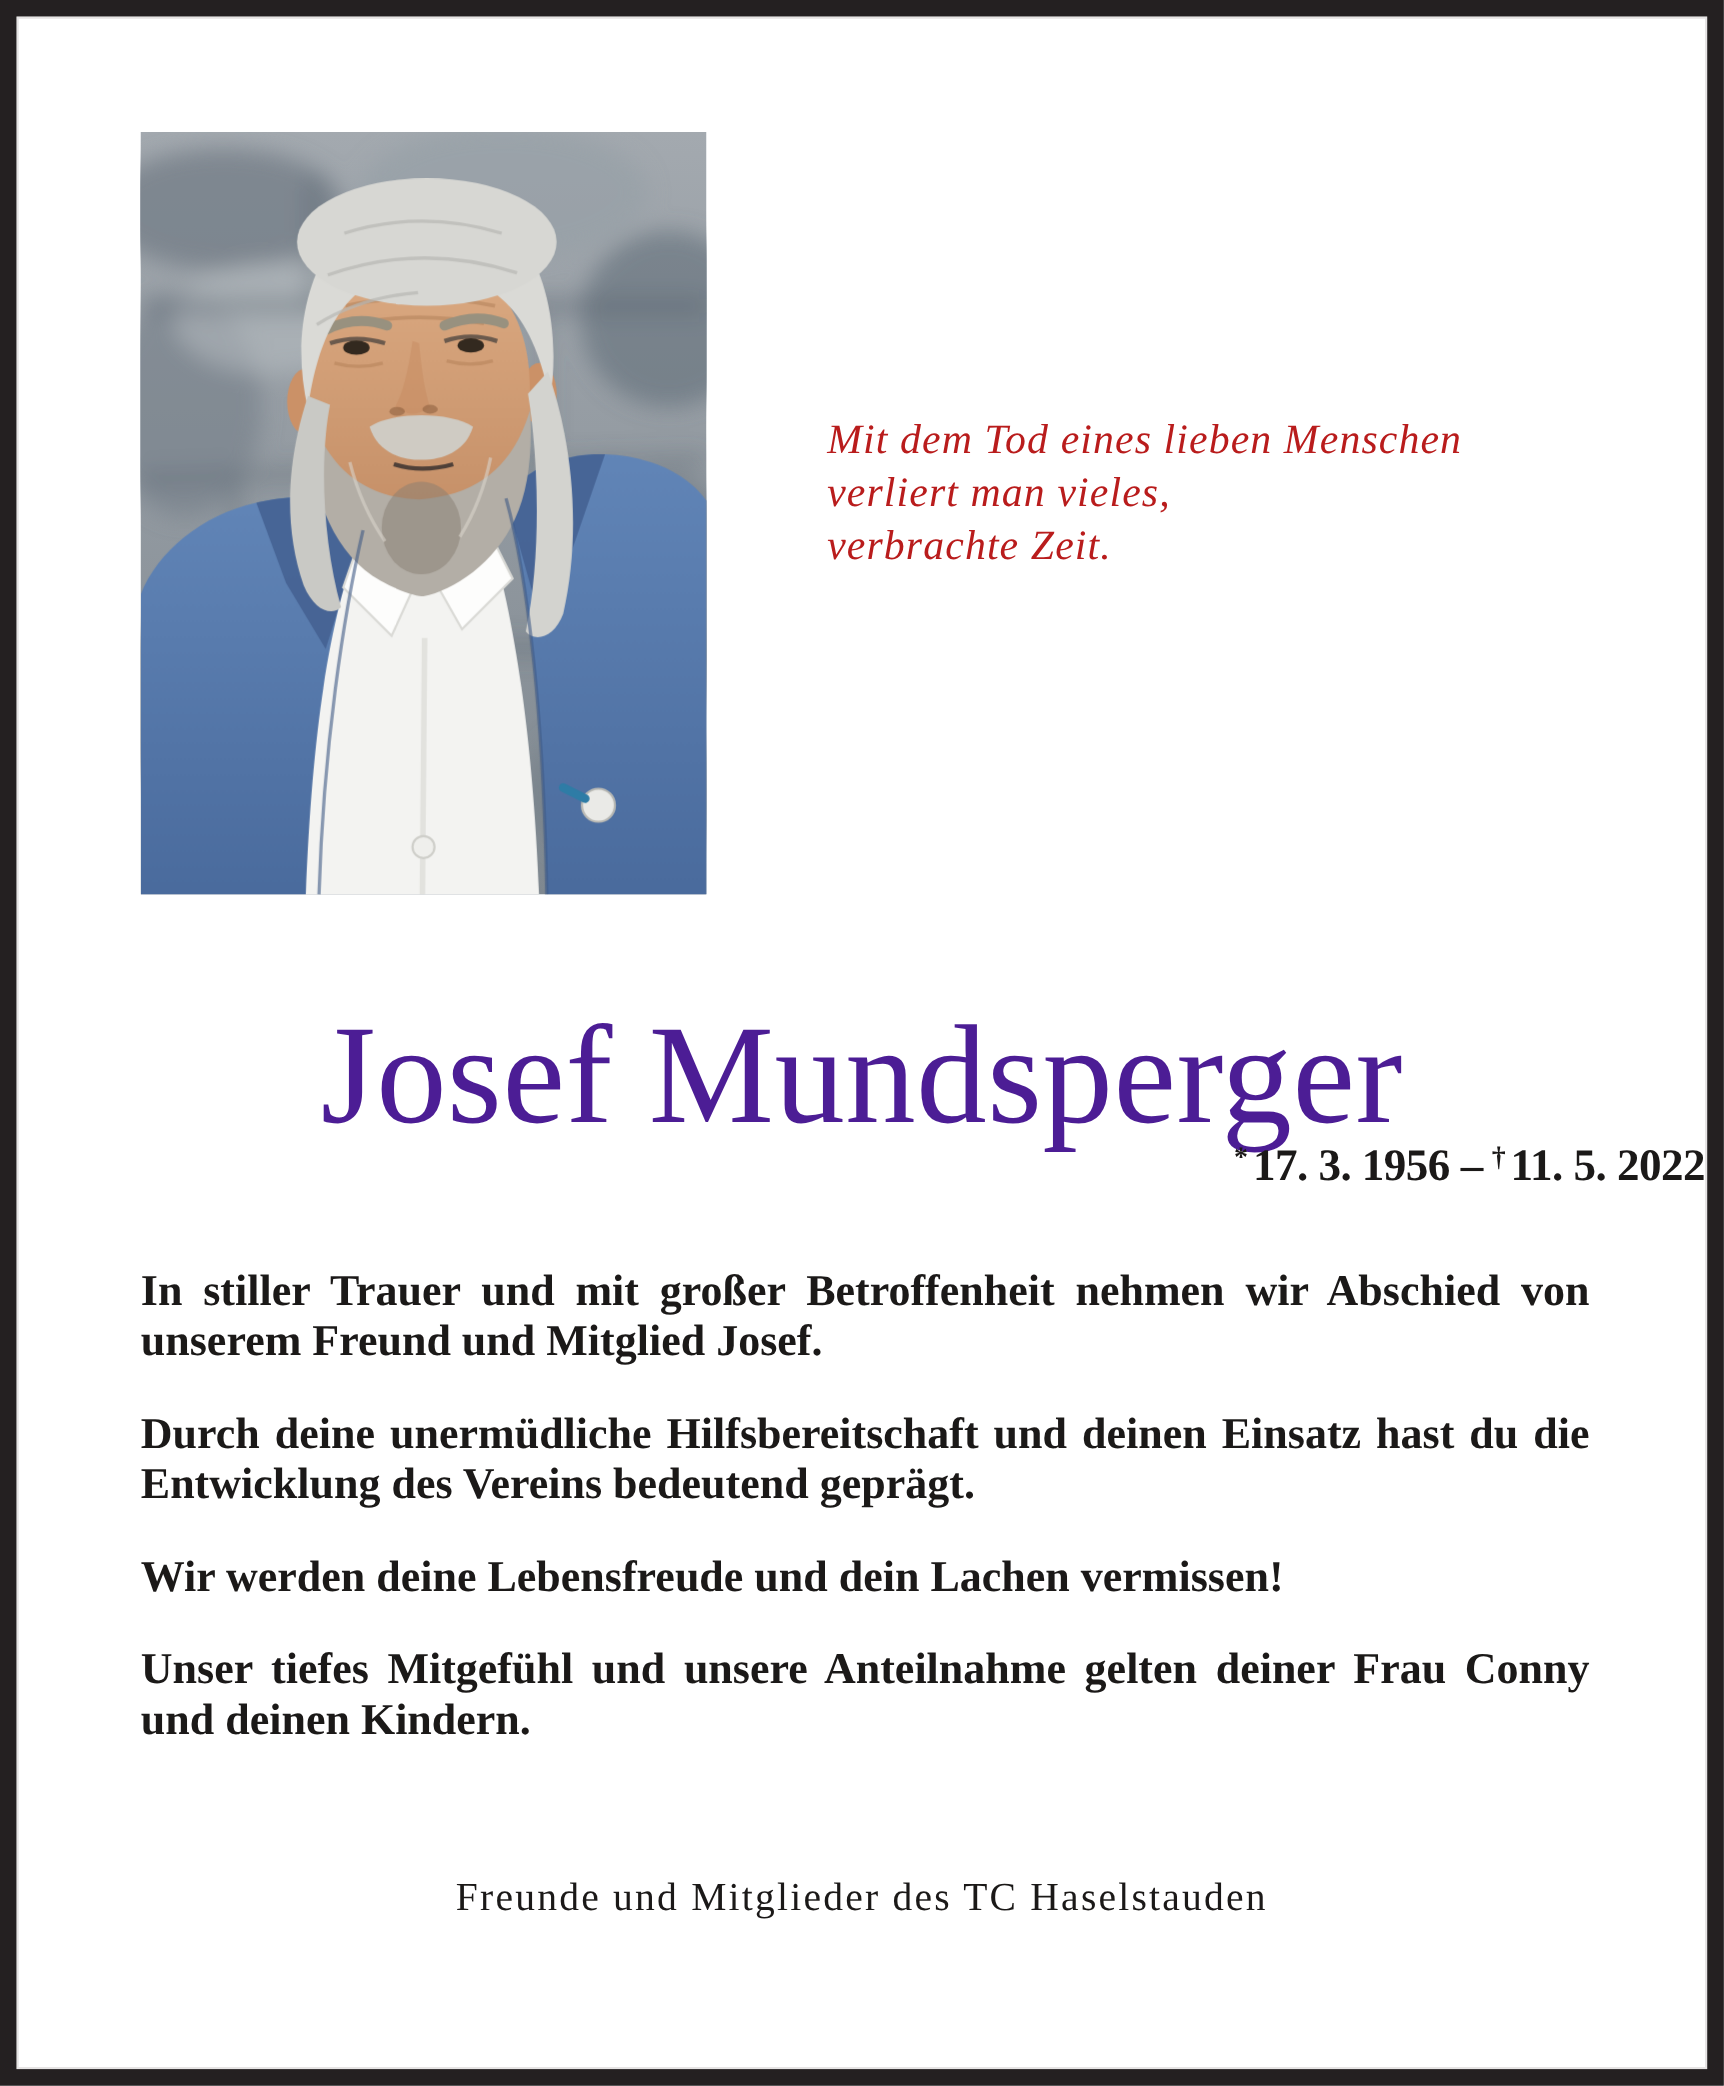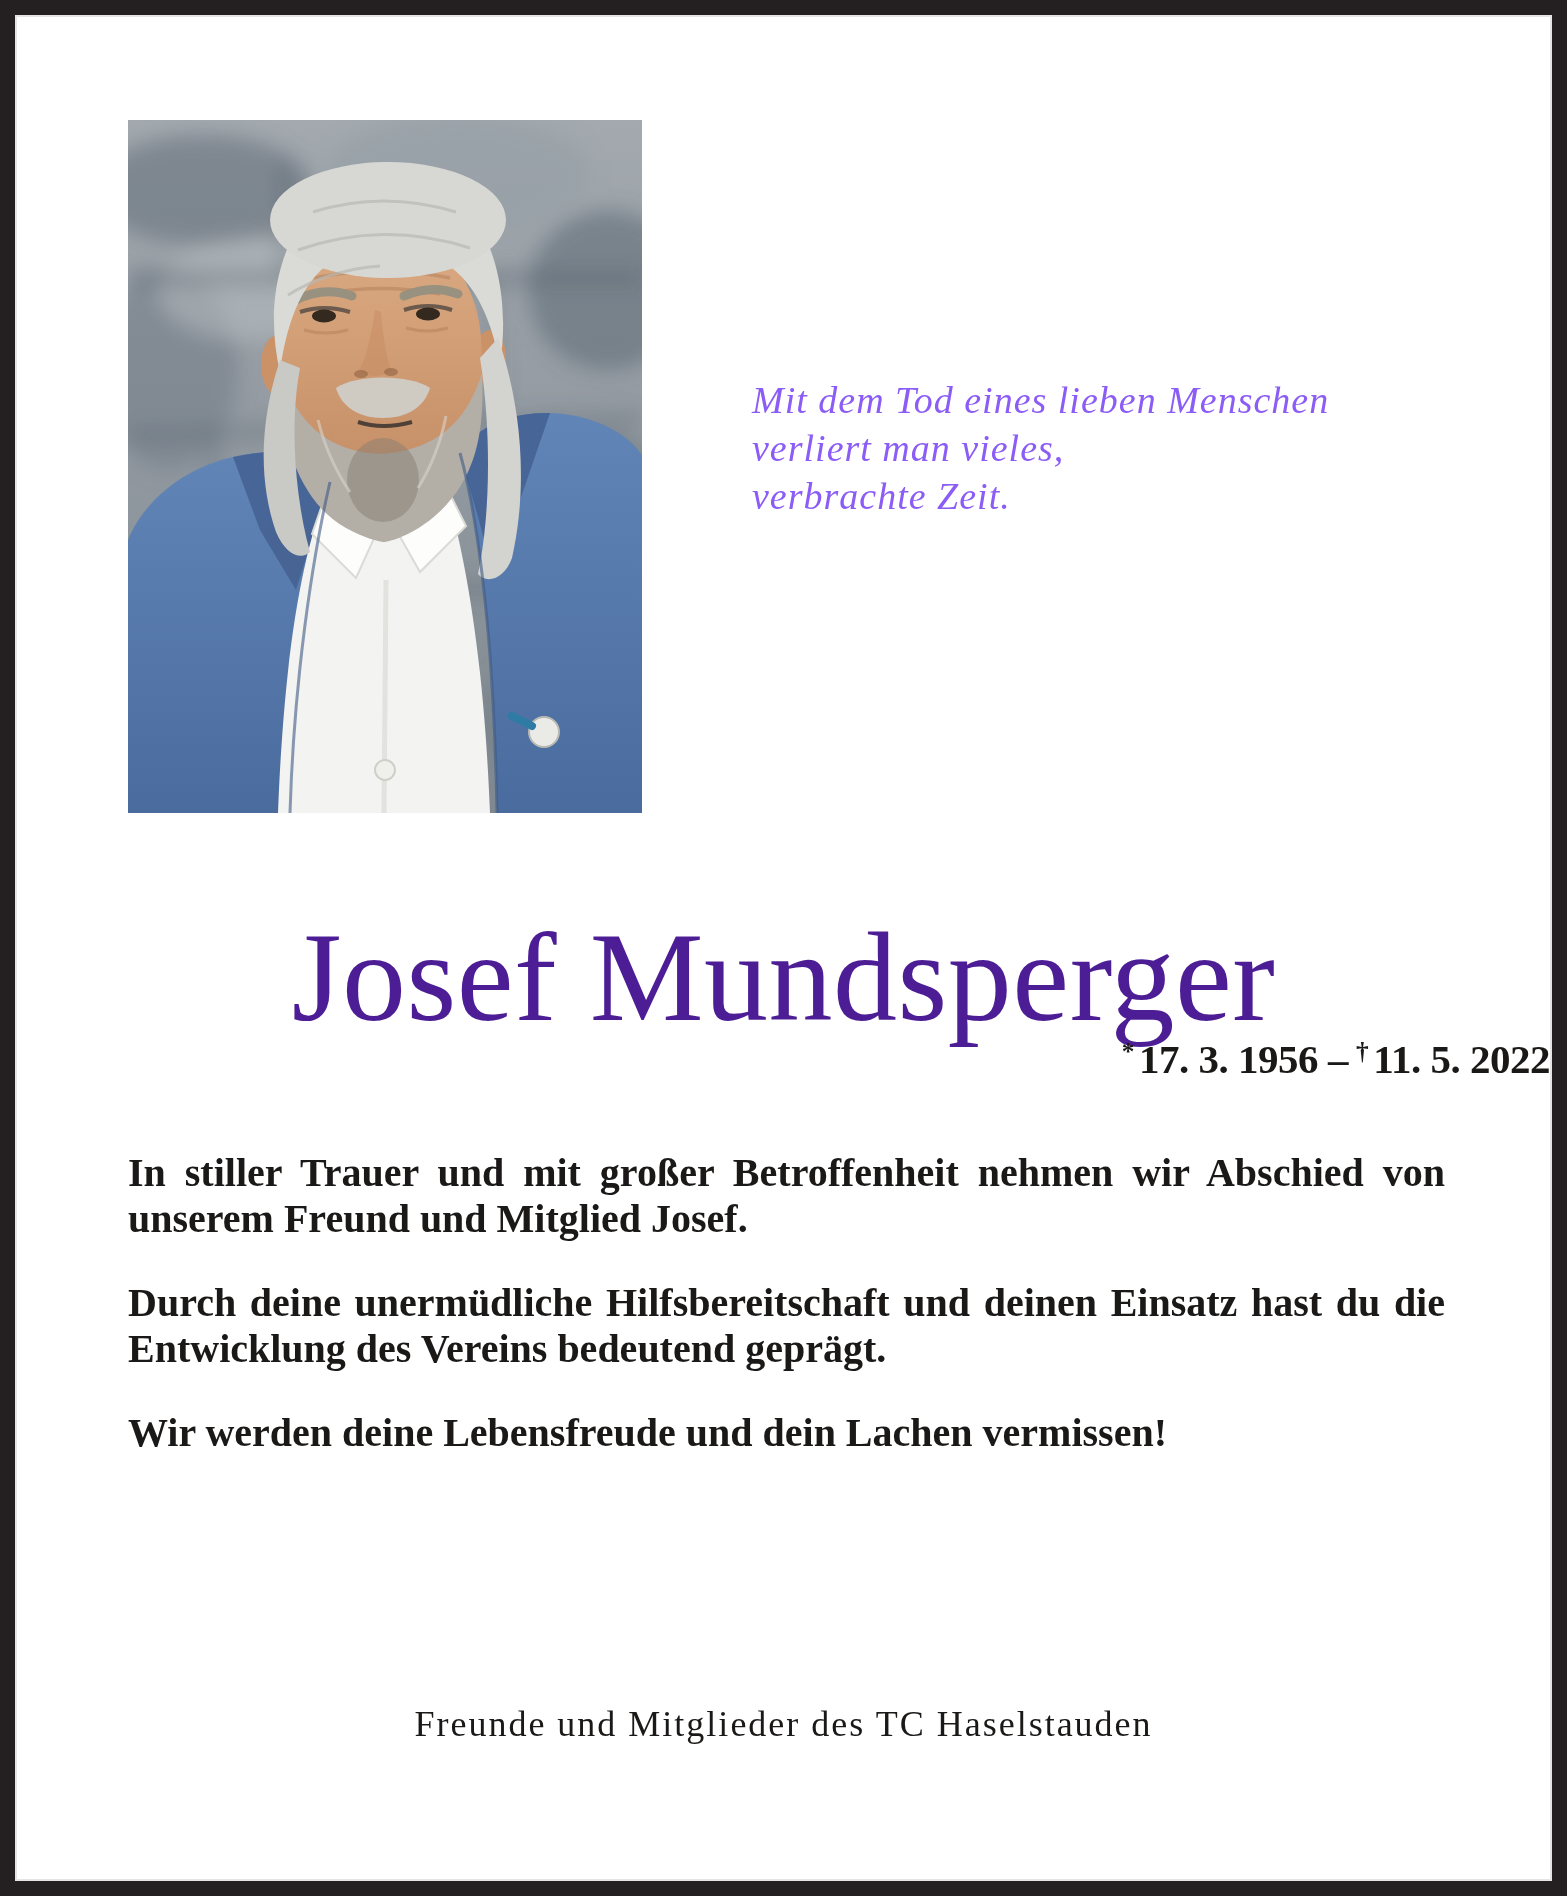--- a/index.html
+++ b/index.html
@@ -26,21 +26,21 @@
   }
   .photo svg{display:block;width:100%;height:100%;}
   .quote{
     position:absolute;
     left:737px;top:361px;
     width:620px;
     font-style:italic;
     font-size:38px;
     line-height:48px;
     letter-spacing:1px;
-    color:#8b5cf6;
+    color:#b91c1c;
   }
   .name{
     position:absolute;
     left:0;right:0;top:898px;
     margin:0;
     text-align:center;
     font-size:128px;
     line-height:1.0;
     font-weight:400;
     letter-spacing:0.5px;
@@ -217,18 +217,22 @@
         <div class="pline">In stiller Trauer und mit großer Betroffenheit nehmen wir Abschied von</div>
         <div class="pline-last">unserem Freund und Mitglied Josef.</div>
       </div>
       <div class="para">
         <div class="pline">Durch deine unermüdliche Hilfsbereitschaft und deinen Einsatz hast du die</div>
         <div class="pline-last">Entwicklung des Vereins bedeutend geprägt.</div>
       </div>
       <div class="para">
         <div class="pline-last">Wir werden deine Lebensfreude und dein Lachen vermissen!</div>
       </div>
+      <div class="para">
+        <div class="pline">Unser tiefes Mitgefühl und unsere Anteilnahme gelten deiner Frau Conny</div>
+        <div class="pline-last">und deinen Kindern.</div>
+      </div>
     </div>
 
     <div class="signature">Freunde und Mitglieder des TC Haselstauden</div>
 
   </div>
 </div>
 
 </body></html>

